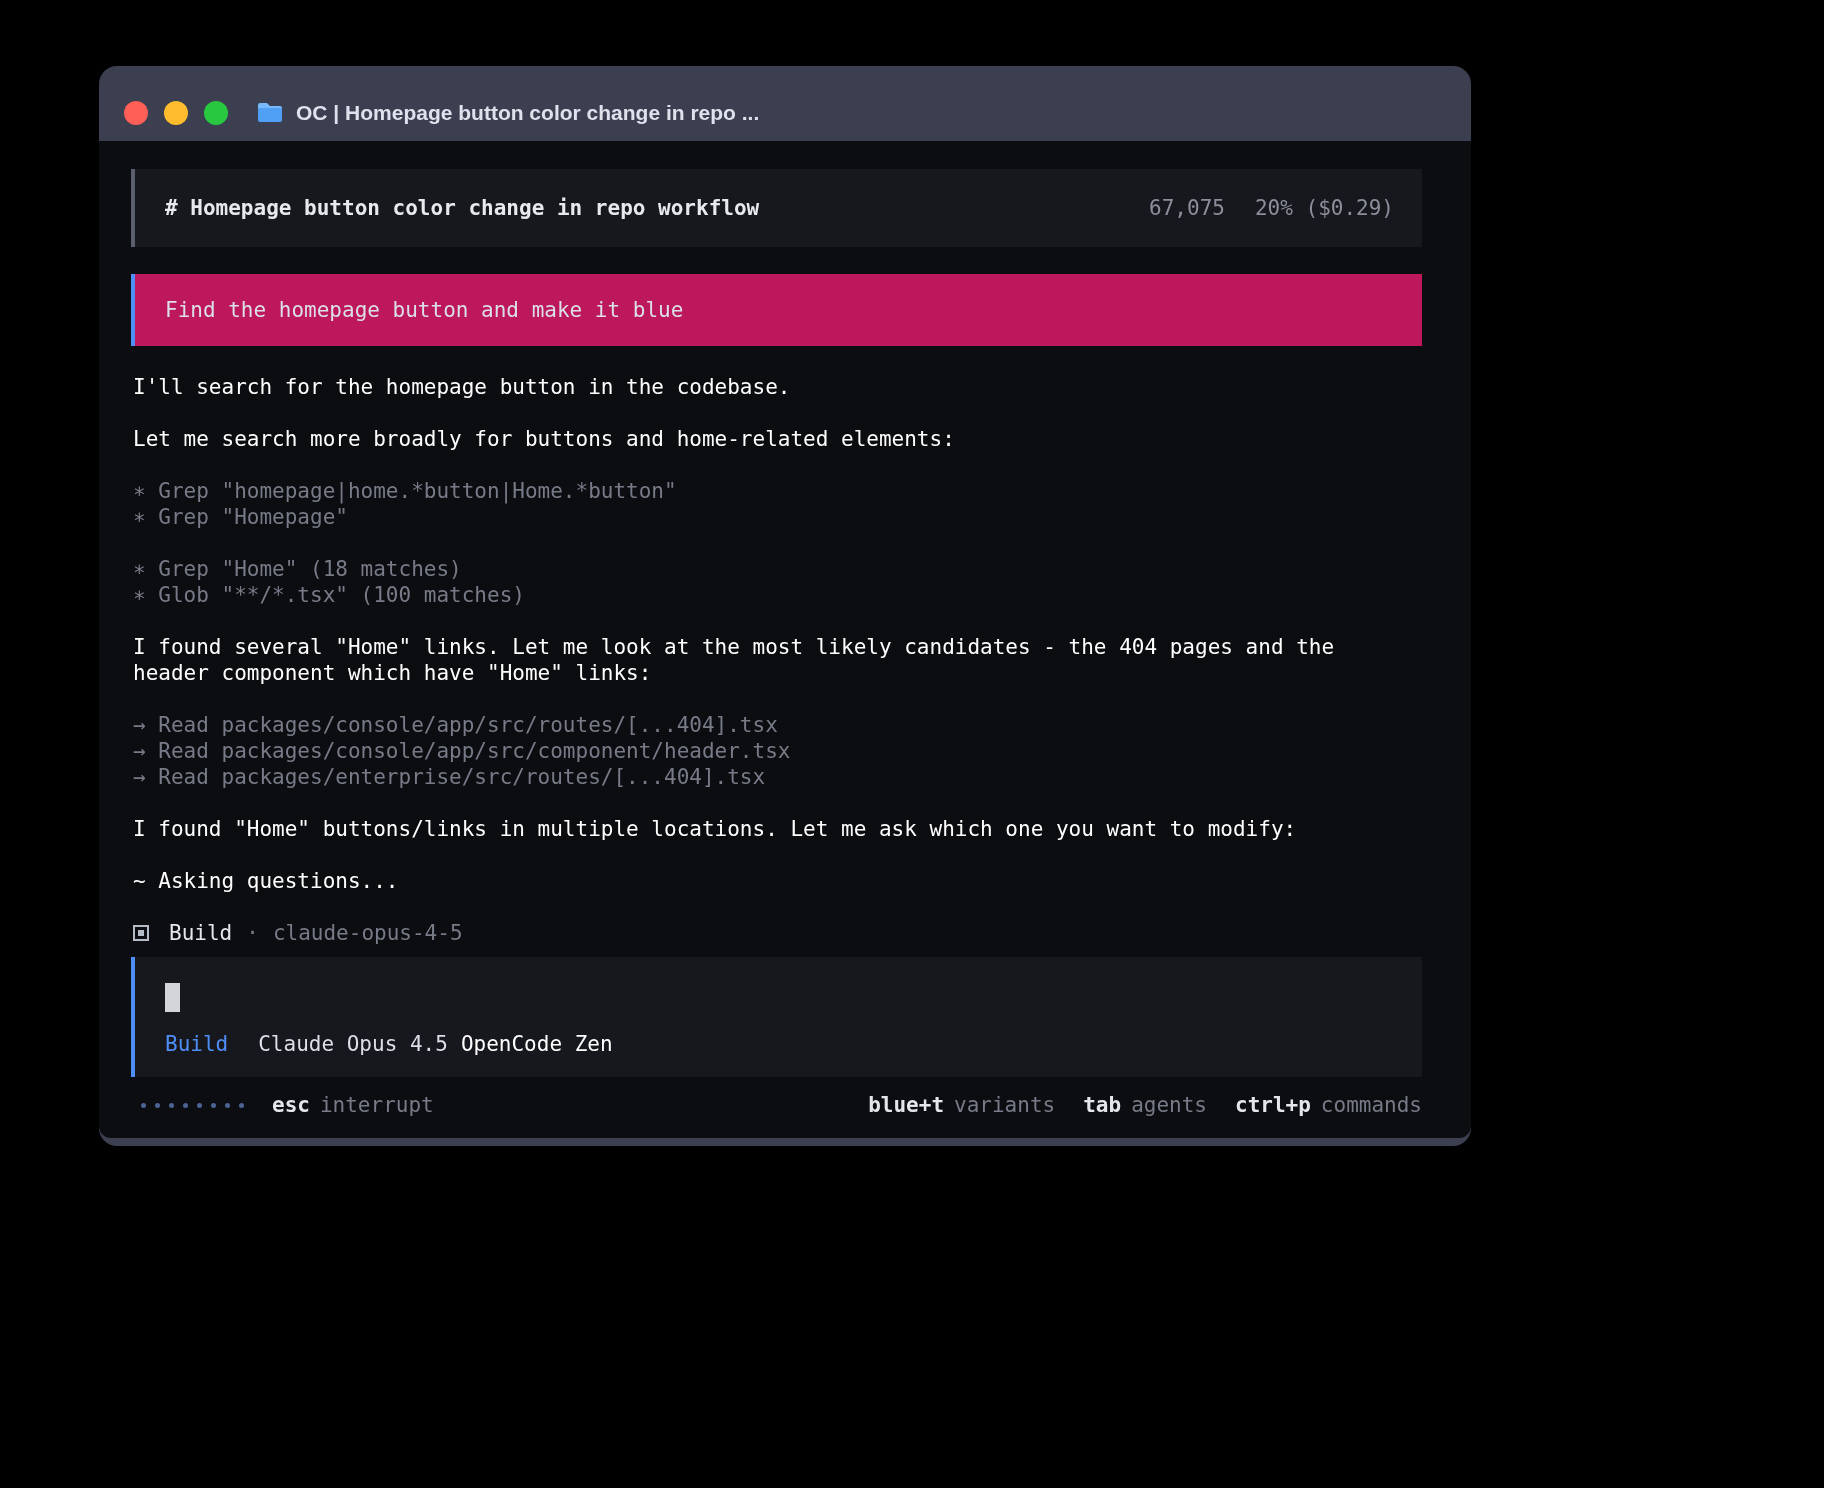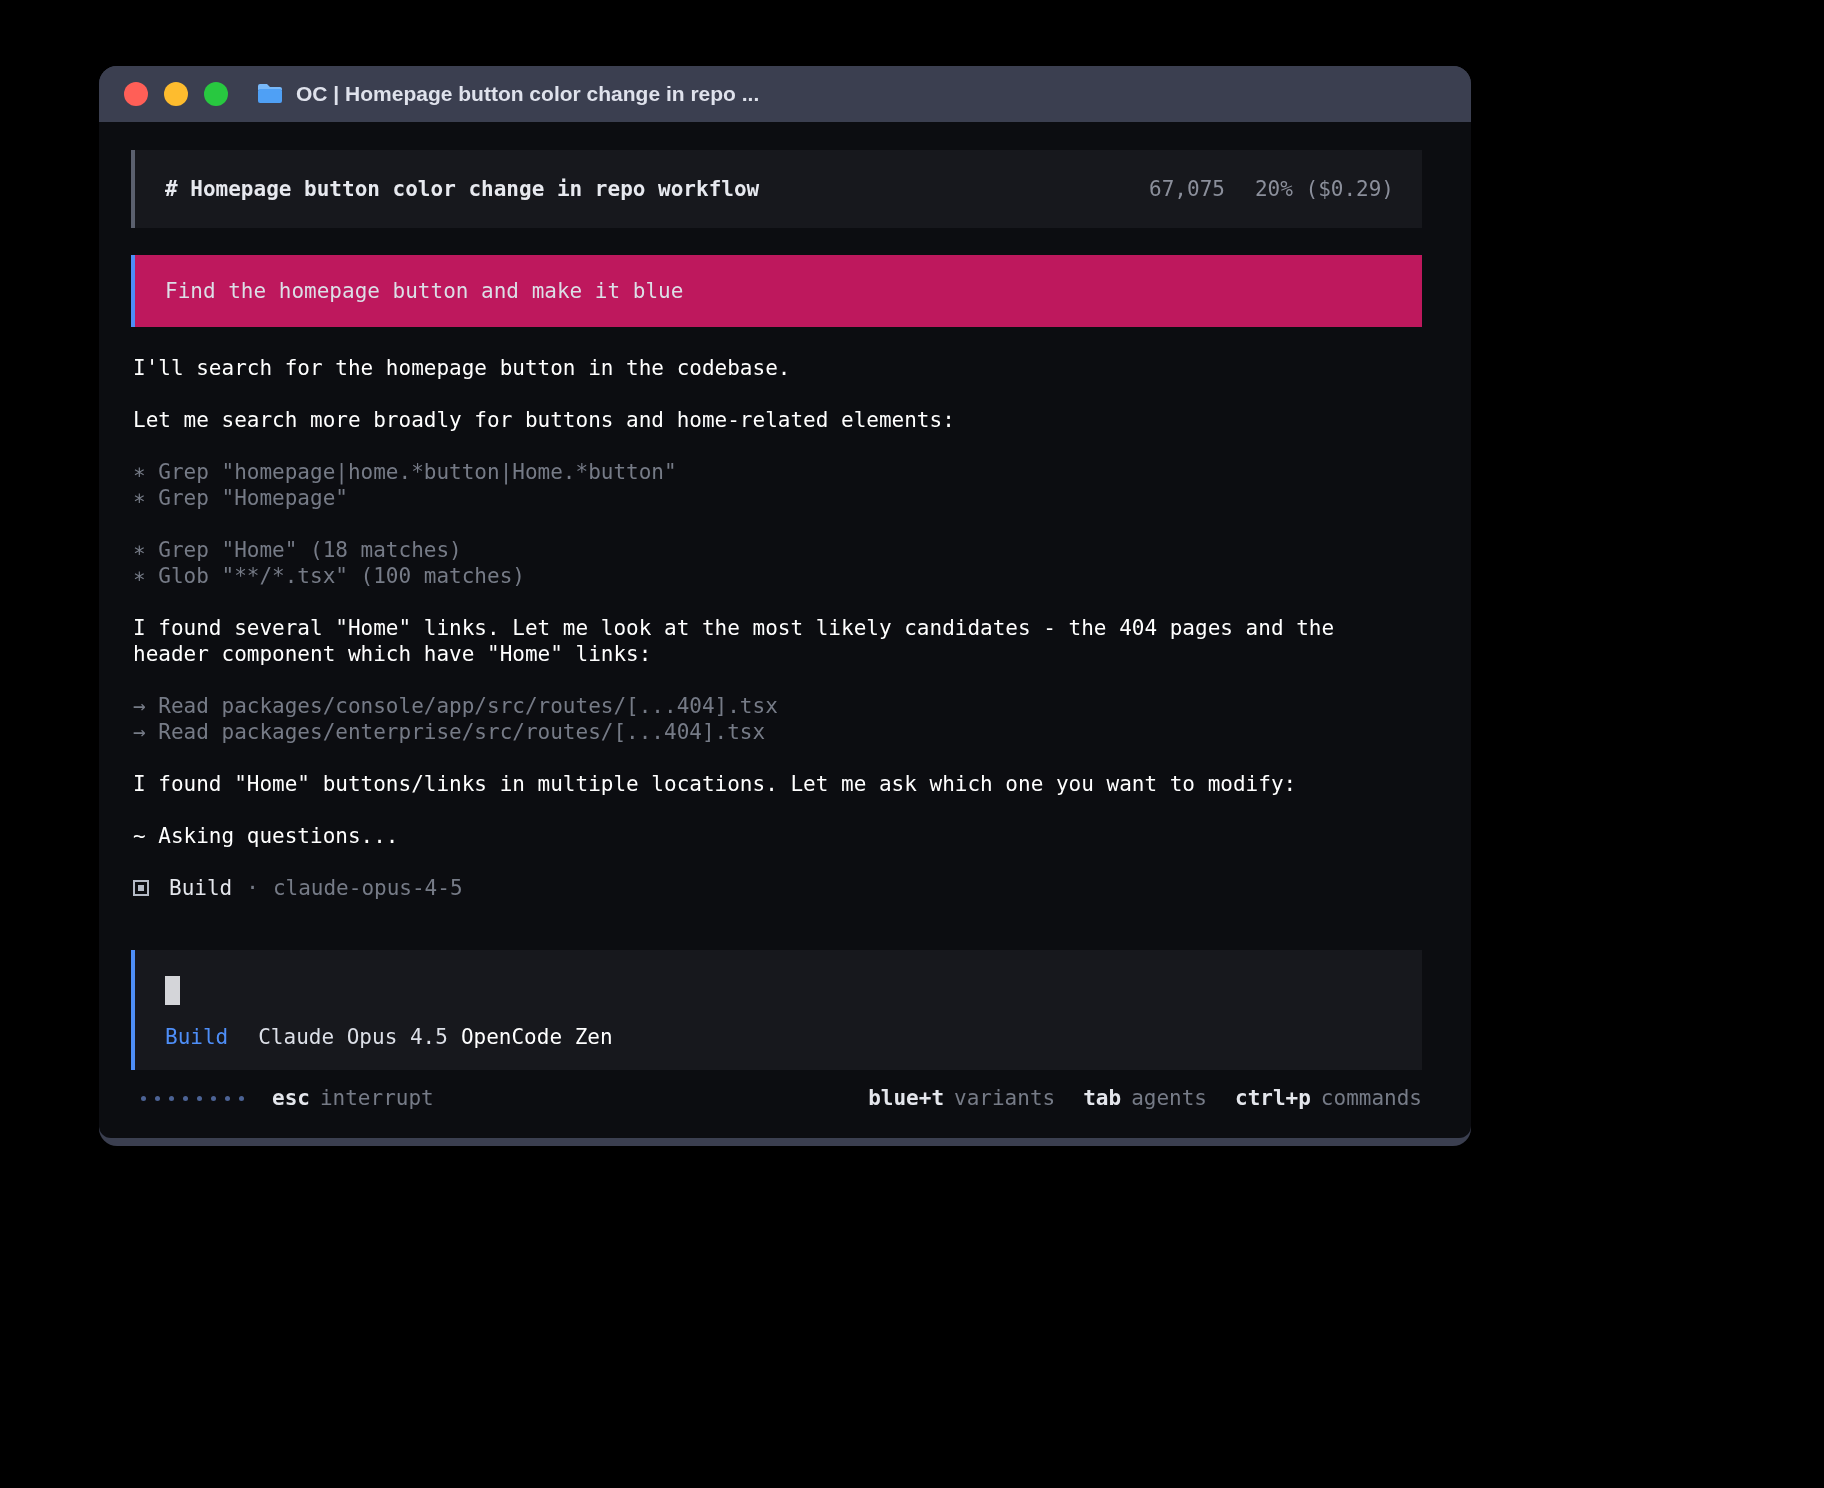--- a/index.html
+++ b/index.html
@@ -12,20 +12,21 @@
     background: #3b3f50;
     border-radius: 18px;
     overflow: hidden;
     display: flex; flex-direction: column;
   }
   .titlebar {
     height: 56px; flex: 0 0 56px;
     display: flex; 
     padding-left: 25px;
     background: #3b3f50;
+    margin-top: 19px;
   }
   .traffic { display: flex; align-items: center; gap: 16px; }
   .light { width: 24px; height: 24px; border-radius: 50%; }
   .light.red { background: #ff5f57; }
   .light.yellow { background: #febc2e; }
   .light.green { background: #28c840; }
   .titlebar-title-wrap { display: flex; align-items: center; gap: 12px; margin-left: 28px; }
   .folder-icon { width: 28px; height: 24px; display: inline-block; }
   .titlebar-title {
     font-family: "Liberation Sans", sans-serif;
@@ -164,20 +165,21 @@
         <div class="line muted">∗ Glob "**/*.tsx" (100 matches)</div>
       </div>
 
       <div class="group">
         <div class="line">I found several "Home" links. Let me look at the most likely candidates - the 404 pages and the</div>
         <div class="line">header component which have "Home" links:</div>
       </div>
 
       <div class="group">
         <div class="line muted">→ Read packages/console/app/src/routes/[...404].tsx</div>
+        <div class="line muted">→ Read packages/console/app/src/component/header.tsx</div>
         <div class="line muted">→ Read packages/enterprise/src/routes/[...404].tsx</div>
       </div>
 
       <div class="group">
         <div class="line">I found "Home" buttons/links in multiple locations. Let me ask which one you want to modify:</div>
       </div>
 
       <div class="group">
         <div class="line">~ Asking questions...</div>
       </div>

